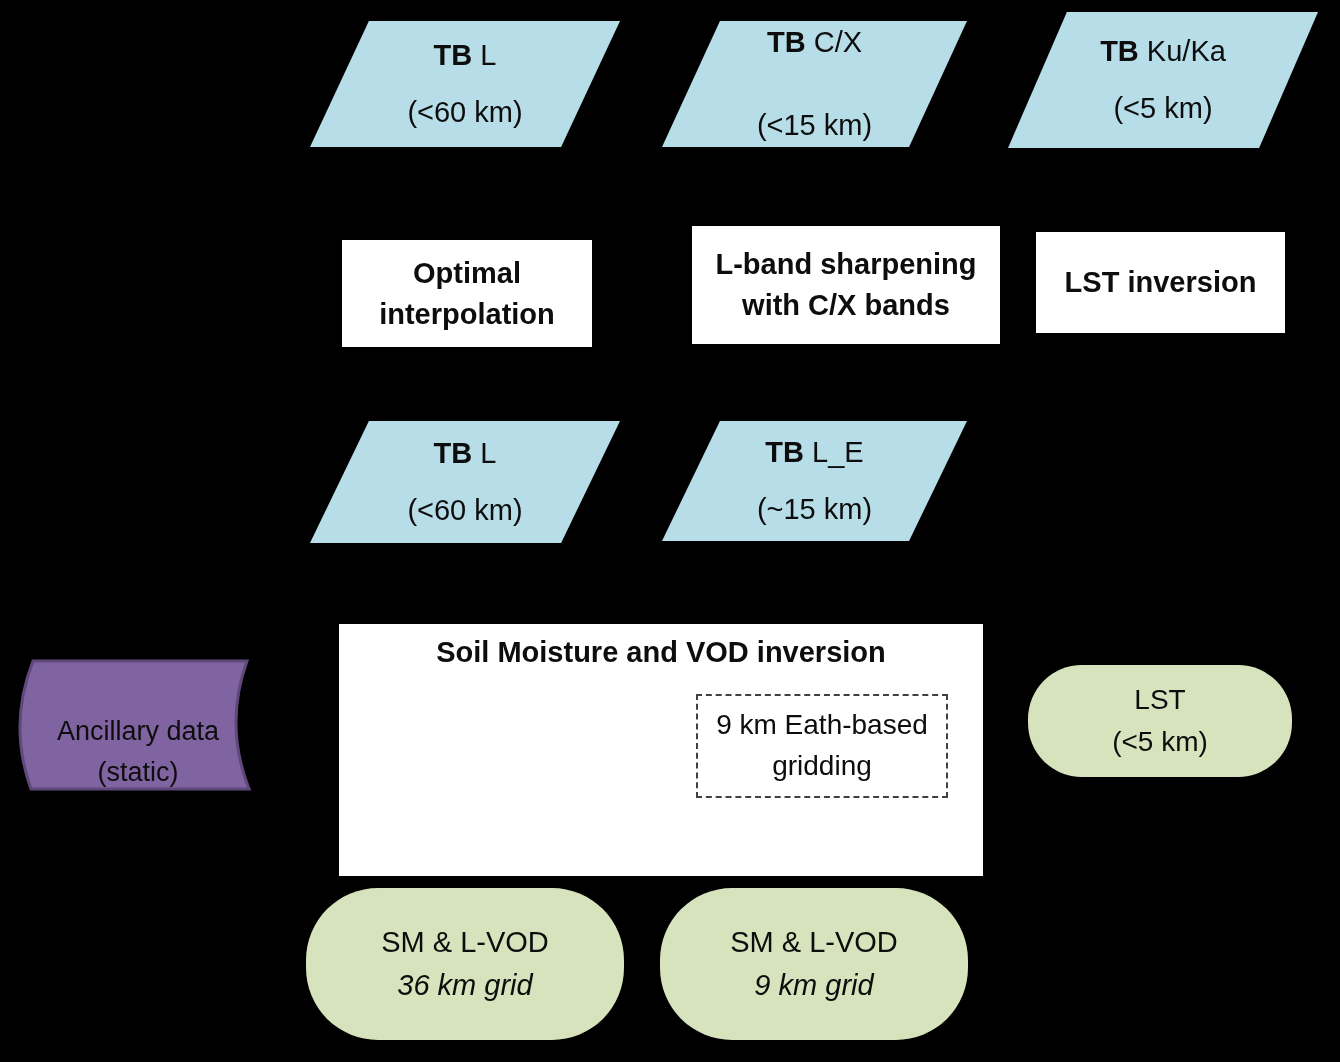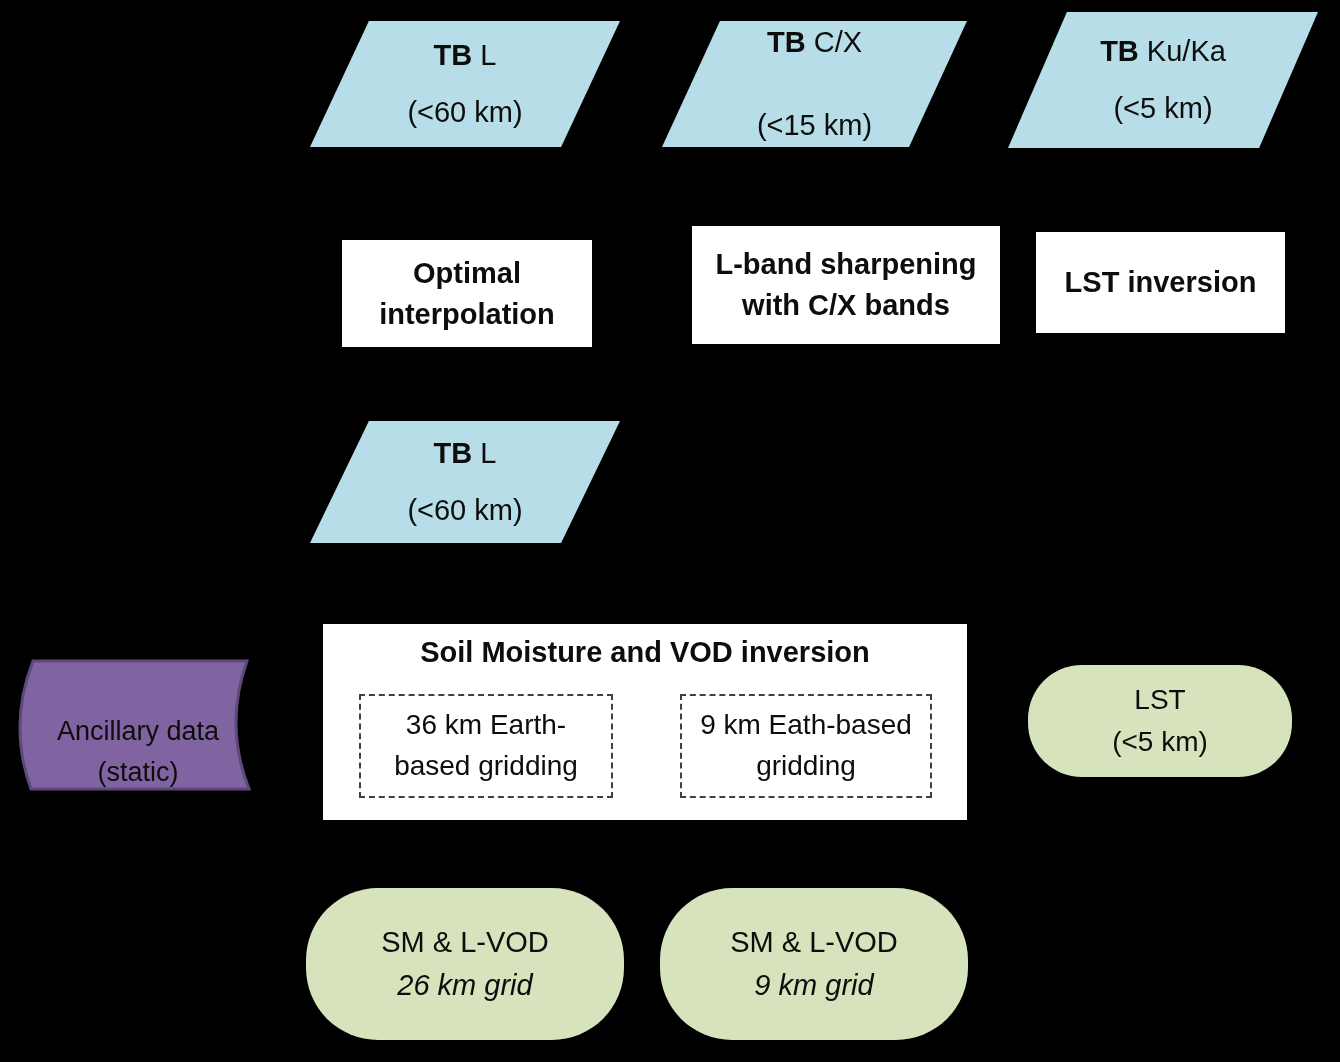--- a/index.html
+++ b/index.html
@@ -43,21 +43,21 @@
   #b-optimal { left:342px;  top:228px; width:250px; height:107px;margin-top:12px; }
   #b-sharpen { left:660px;  top:226px; width:308px; height:118px;margin-left:32px; }
   #b-lstinv  { left:1036px; top:232px; width:249px; height:101px;text-align:center; }
 
   
   #p-mid-l  { left:310px; top:421px; width:310px; height:122px; }
   #p-mid-le { left:662px; top:421px; width:305px; height:120px; }
 
   
   #inversion-box {
-    position:absolute; left:323px; top:624px; width:644px; height:196px;
+    position:absolute; left:339px; top:624px; width:644px; height:252px;
     background:var(--process-fill, #ffffff); box-sizing:border-box;
   }
   #inversion-title {
     margin-top:12px; text-align:center; font-weight:bold; font-size:29px;
   }
   .gridding {
     position:absolute; top:70px; height:104px; box-sizing:border-box;
     border:2px dashed #404040;
     display:flex; align-items:center; justify-content:center;
     text-align:center; font-size:28px; line-height:1.45; padding:0 14px;
@@ -104,26 +104,27 @@
     <span>L-band sharpening with C/X bands</span>
   </div>
   <div class="process" id="b-lstinv">
     <span>LST inversion</span>
   </div>
 
   <div class="para" id="p-mid-l">
     <div><b>TB</b><span> L</span></div>
     <div>(&lt;60 km)</div>
   </div>
+  <div class="para" id="p-mid-le">
+    <div><b>TB</b><span> L_E</span></div>
+    <div>(~15 km)</div>
+  </div>
 
   <div id="inversion-box">
     <div id="inversion-title">Soil Moisture and VOD inversion</div>
-    <div class="gridding" id="gridding-36">
-      <span>36 km Earth-based gridding</span>
-    </div>
     <div class="gridding" id="gridding-9">
       <span>9 km Eath-based gridding</span>
     </div>
   </div>
 
   <div id="ancillary">
     <svg width="234" height="134" viewBox="0 0 234 134">
       <path d="M 15,3 L 229,3 Q 206,67 231,131 L 13,131 Q -10,67 15,3 Z" fill="#8064a2" stroke="#5f497a" stroke-width="3" id="ancillary-path"></path>
     </svg>
     <div class="anc-text">
@@ -132,20 +133,20 @@
     </div>
   </div>
 
   <div class="pill" id="lst-output">
     <div>LST</div>
     <div>(&lt;5 km)</div>
   </div>
 
   <div class="pill" id="out-36">
     <div>SM &amp; L-VOD</div>
-    <div class="grid-line">26 km grid</div>
+    <div class="grid-line">36 km grid</div>
   </div>
   <div class="pill" id="out-9">
     <div>SM &amp; L-VOD</div>
     <div class="grid-line">9 km grid</div>
   </div>
 
 </div>
 
 </body></html>

